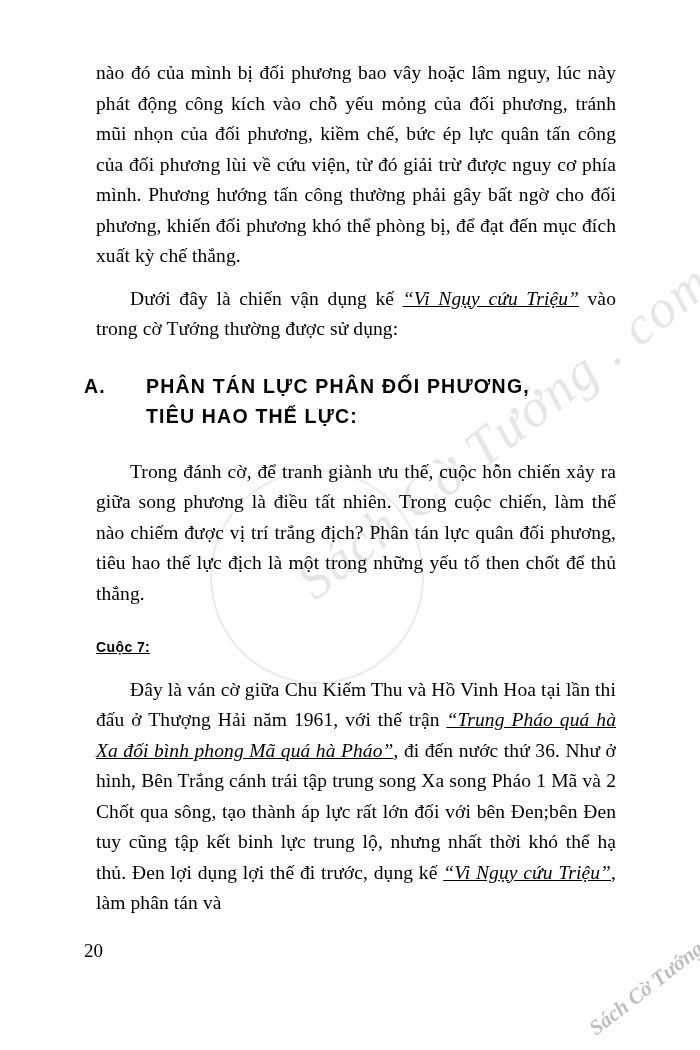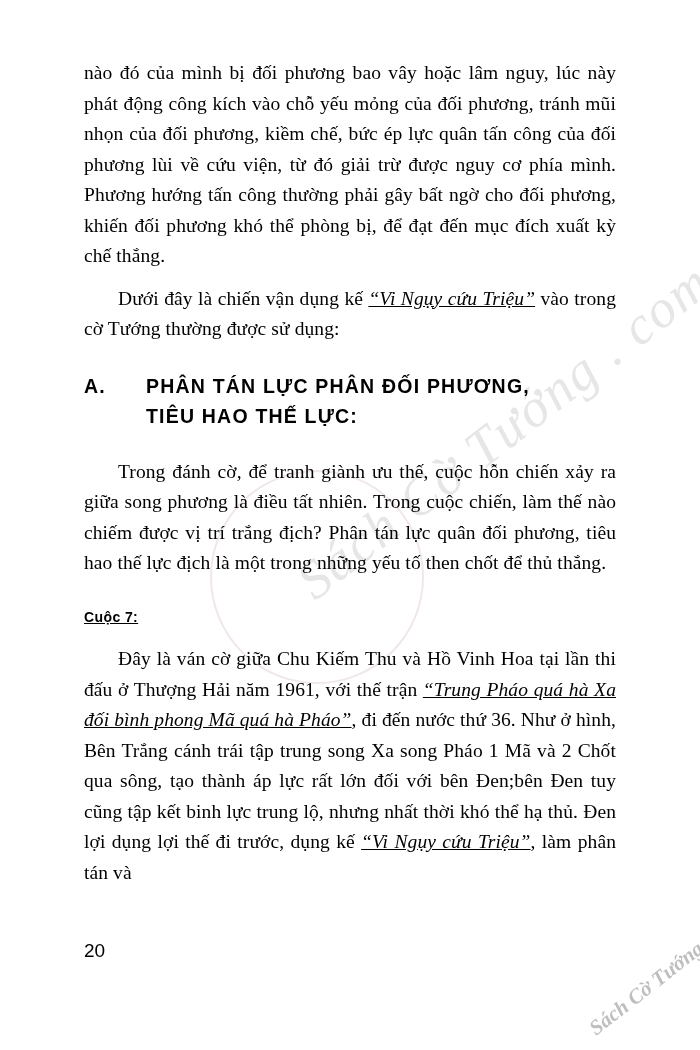--- a/index.html
+++ b/index.html
@@ -22,21 +22,21 @@
     height: 1050px;
     background: #ffffff;
   }
   .content {
     position: absolute;
     left: 84px;
     top: 58px;
     width: 532px;
   }
   p.body-par {
-    margin: 0 0 0 0;
+    margin: 0 0 0 12px;
     font-size: 19.5px;
     line-height: 30.5px;
     text-align: justify;
     text-justify: inter-word;
     letter-spacing: 0.1px;
   }
   p.indent {
     text-indent: 34px;
   }
   .gap-sm { height: 12px; }
@@ -77,21 +77,21 @@
     font-size: 14px;
     text-decoration: underline;
     letter-spacing: 0.4px;
   }
 
   .page-number {
     position: absolute;
     left: 84px;
     top: 940px;
     font-size: 19px;
-    font-family: Liberation Sans, sans-serif;
+    font-family: Liberation Serif, serif;
   }
 
   
   .wm {
     position: absolute;
     color: rgba(120,120,120,0.22);
     font-family: "Liberation Serif", serif;
     font-style: italic;
     white-space: nowrap;
     pointer-events: none;

